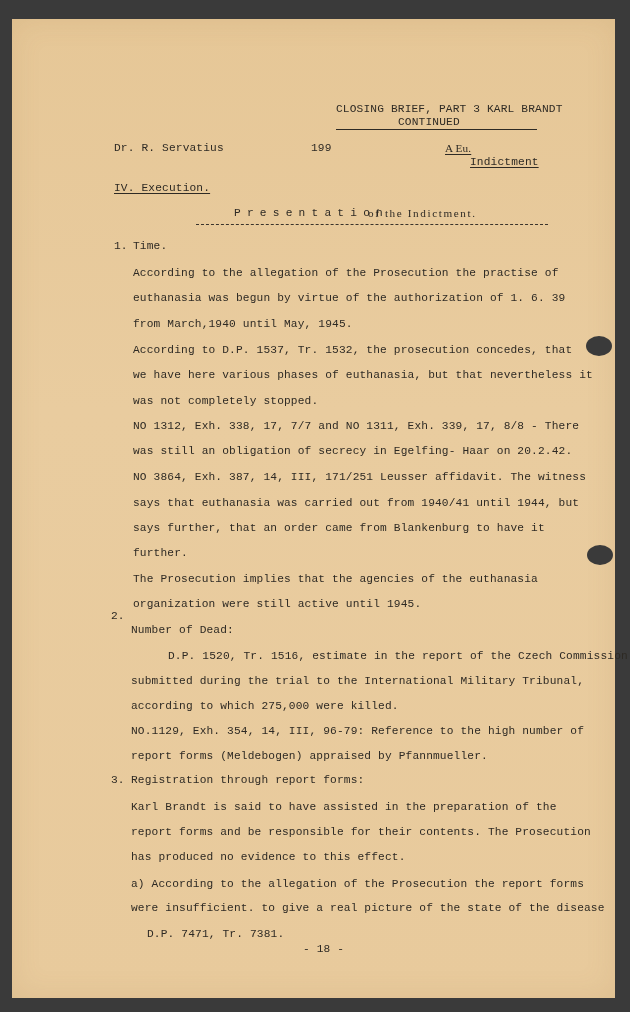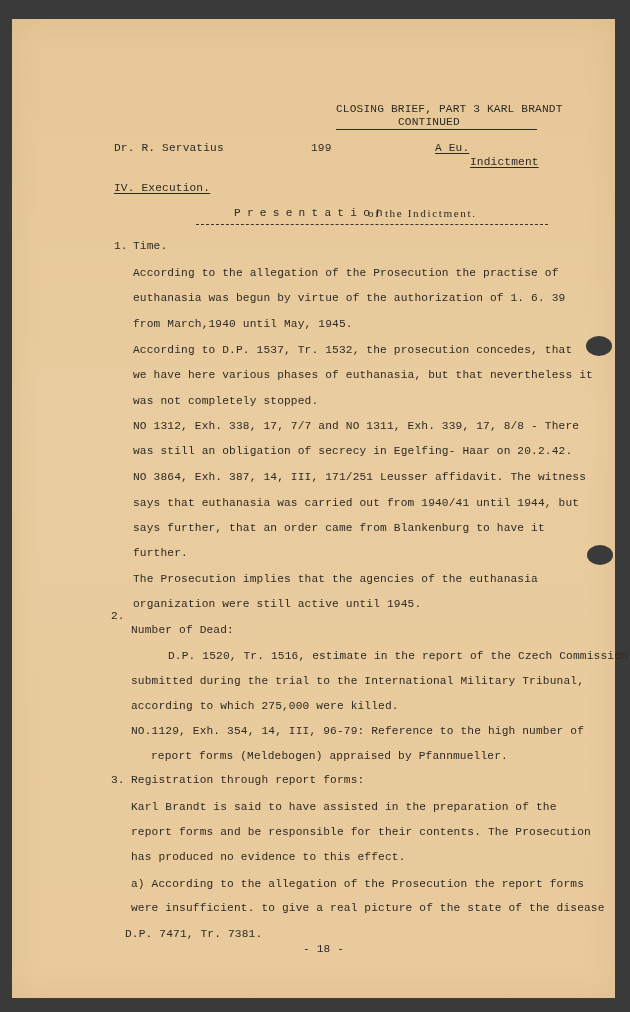--- a/index.html
+++ b/index.html
@@ -49,21 +49,21 @@
   <div class="punch" style="left:574px; top:317px;"></div>
   <div class="punch" style="left:575px; top:526px;"></div>
 </div>
 
 <div class="txt" style="left:336px; top:102px;">CLOSING BRIEF, PART 3 KARL BRANDT</div>
 <div class="txt" style="left:398px; top:115px;">CONTINUED</div>
 <div class="rule" style="left:336px; top:129px; width:201px;"></div>
 
 <div class="txt" style="left:114px; top:141px;">Dr. R. Servatius</div>
 <div class="txt" style="left:311px; top:141px;">199</div>
-<div class="txt u" style="left:435px; top:141px;">A Eu.</div>
+<div class="txt u" style="left:445px; top:141px;font-family:Liberation Serif, serif;">A Eu.</div>
 <div class="txt u" style="left:435px; top:155px;margin-left:35px;">Indictment</div>
 
 <div class="txt u" style="left:114px; top:181px;">IV. Execution.</div>
 
 <div class="txt spaced" style="left:196px; top:206px;">Presentation</div>
 <div class="txt" style="left:368px; top:206px; letter-spacing:1.6px;font-family:Liberation Serif, serif;">of the Indictment.</div>
 <div class="dashrule" style="left:196px; top:224px; width:352px;"></div>
 
 <div class="txt" style="left:114px; top:239px;">1.</div>
 <div class="txt" style="left:133px; top:239px;">Time.</div>
@@ -82,24 +82,24 @@
 <div class="txt" style="left:133px; top:546px;">further.</div>
 <div class="txt" style="left:133px; top:572px;">The Prosecution implies that the agencies of the euthanasia</div>
 <div class="txt" style="left:133px; top:597px;">organization were still active until 1945.</div>
 
 <div class="txt" style="left:111px; top:609px;">2.</div>
 <div class="txt" style="left:131px; top:623px;">Number of Dead:</div>
 <div class="txt" style="left:131px; top:649px;padding-left:37px;">D.P. 1520, Tr. 1516, estimate in the report of the Czech Commission</div>
 <div class="txt" style="left:131px; top:674px;">submitted during the trial to the International Military Tribunal,</div>
 <div class="txt" style="left:131px; top:699px;">according to which 275,000 were killed.</div>
 <div class="txt" style="left:131px; top:724px;">NO.1129, Exh. 354, 14, III, 96-79: Reference to the high number of</div>
-<div class="txt" style="left:131px; top:749px;margin-left:20px;">report forms (Meldebogen) appraised by Pfannmueller.</div>
+<div class="txt" style="left:131px; top:749px;">report forms (Meldebogen) appraised by Pfannmueller.</div>
 
 <div class="txt" style="left:111px; top:773px;">3.</div>
 <div class="txt" style="left:131px; top:773px;">Registration through report forms:</div>
 <div class="txt" style="left:131px; top:800px;">Karl Brandt is said to have assisted in the preparation of the</div>
 <div class="txt" style="left:131px; top:825px;">report forms and be responsible for their contents. The Prosecution</div>
 <div class="txt" style="left:131px; top:850px;">has produced no evidence to this effect.</div>
 <div class="txt" style="left:131px; top:877px;">a) According to the allegation of the Prosecution the report forms</div>
 <div class="txt" style="left:131px; top:901px;">were insufficient. to give a real picture of the state of the disease</div>
-<div class="txt" style="left:125px; top:927px;">D.P. 7471, Tr. 7381.</div>
+<div class="txt" style="left:147px; top:927px;">D.P. 7471, Tr. 7381.</div>
 
 <div class="txt" style="left:303px; top:942px;">- 18 -</div>
 
 </body></html>

